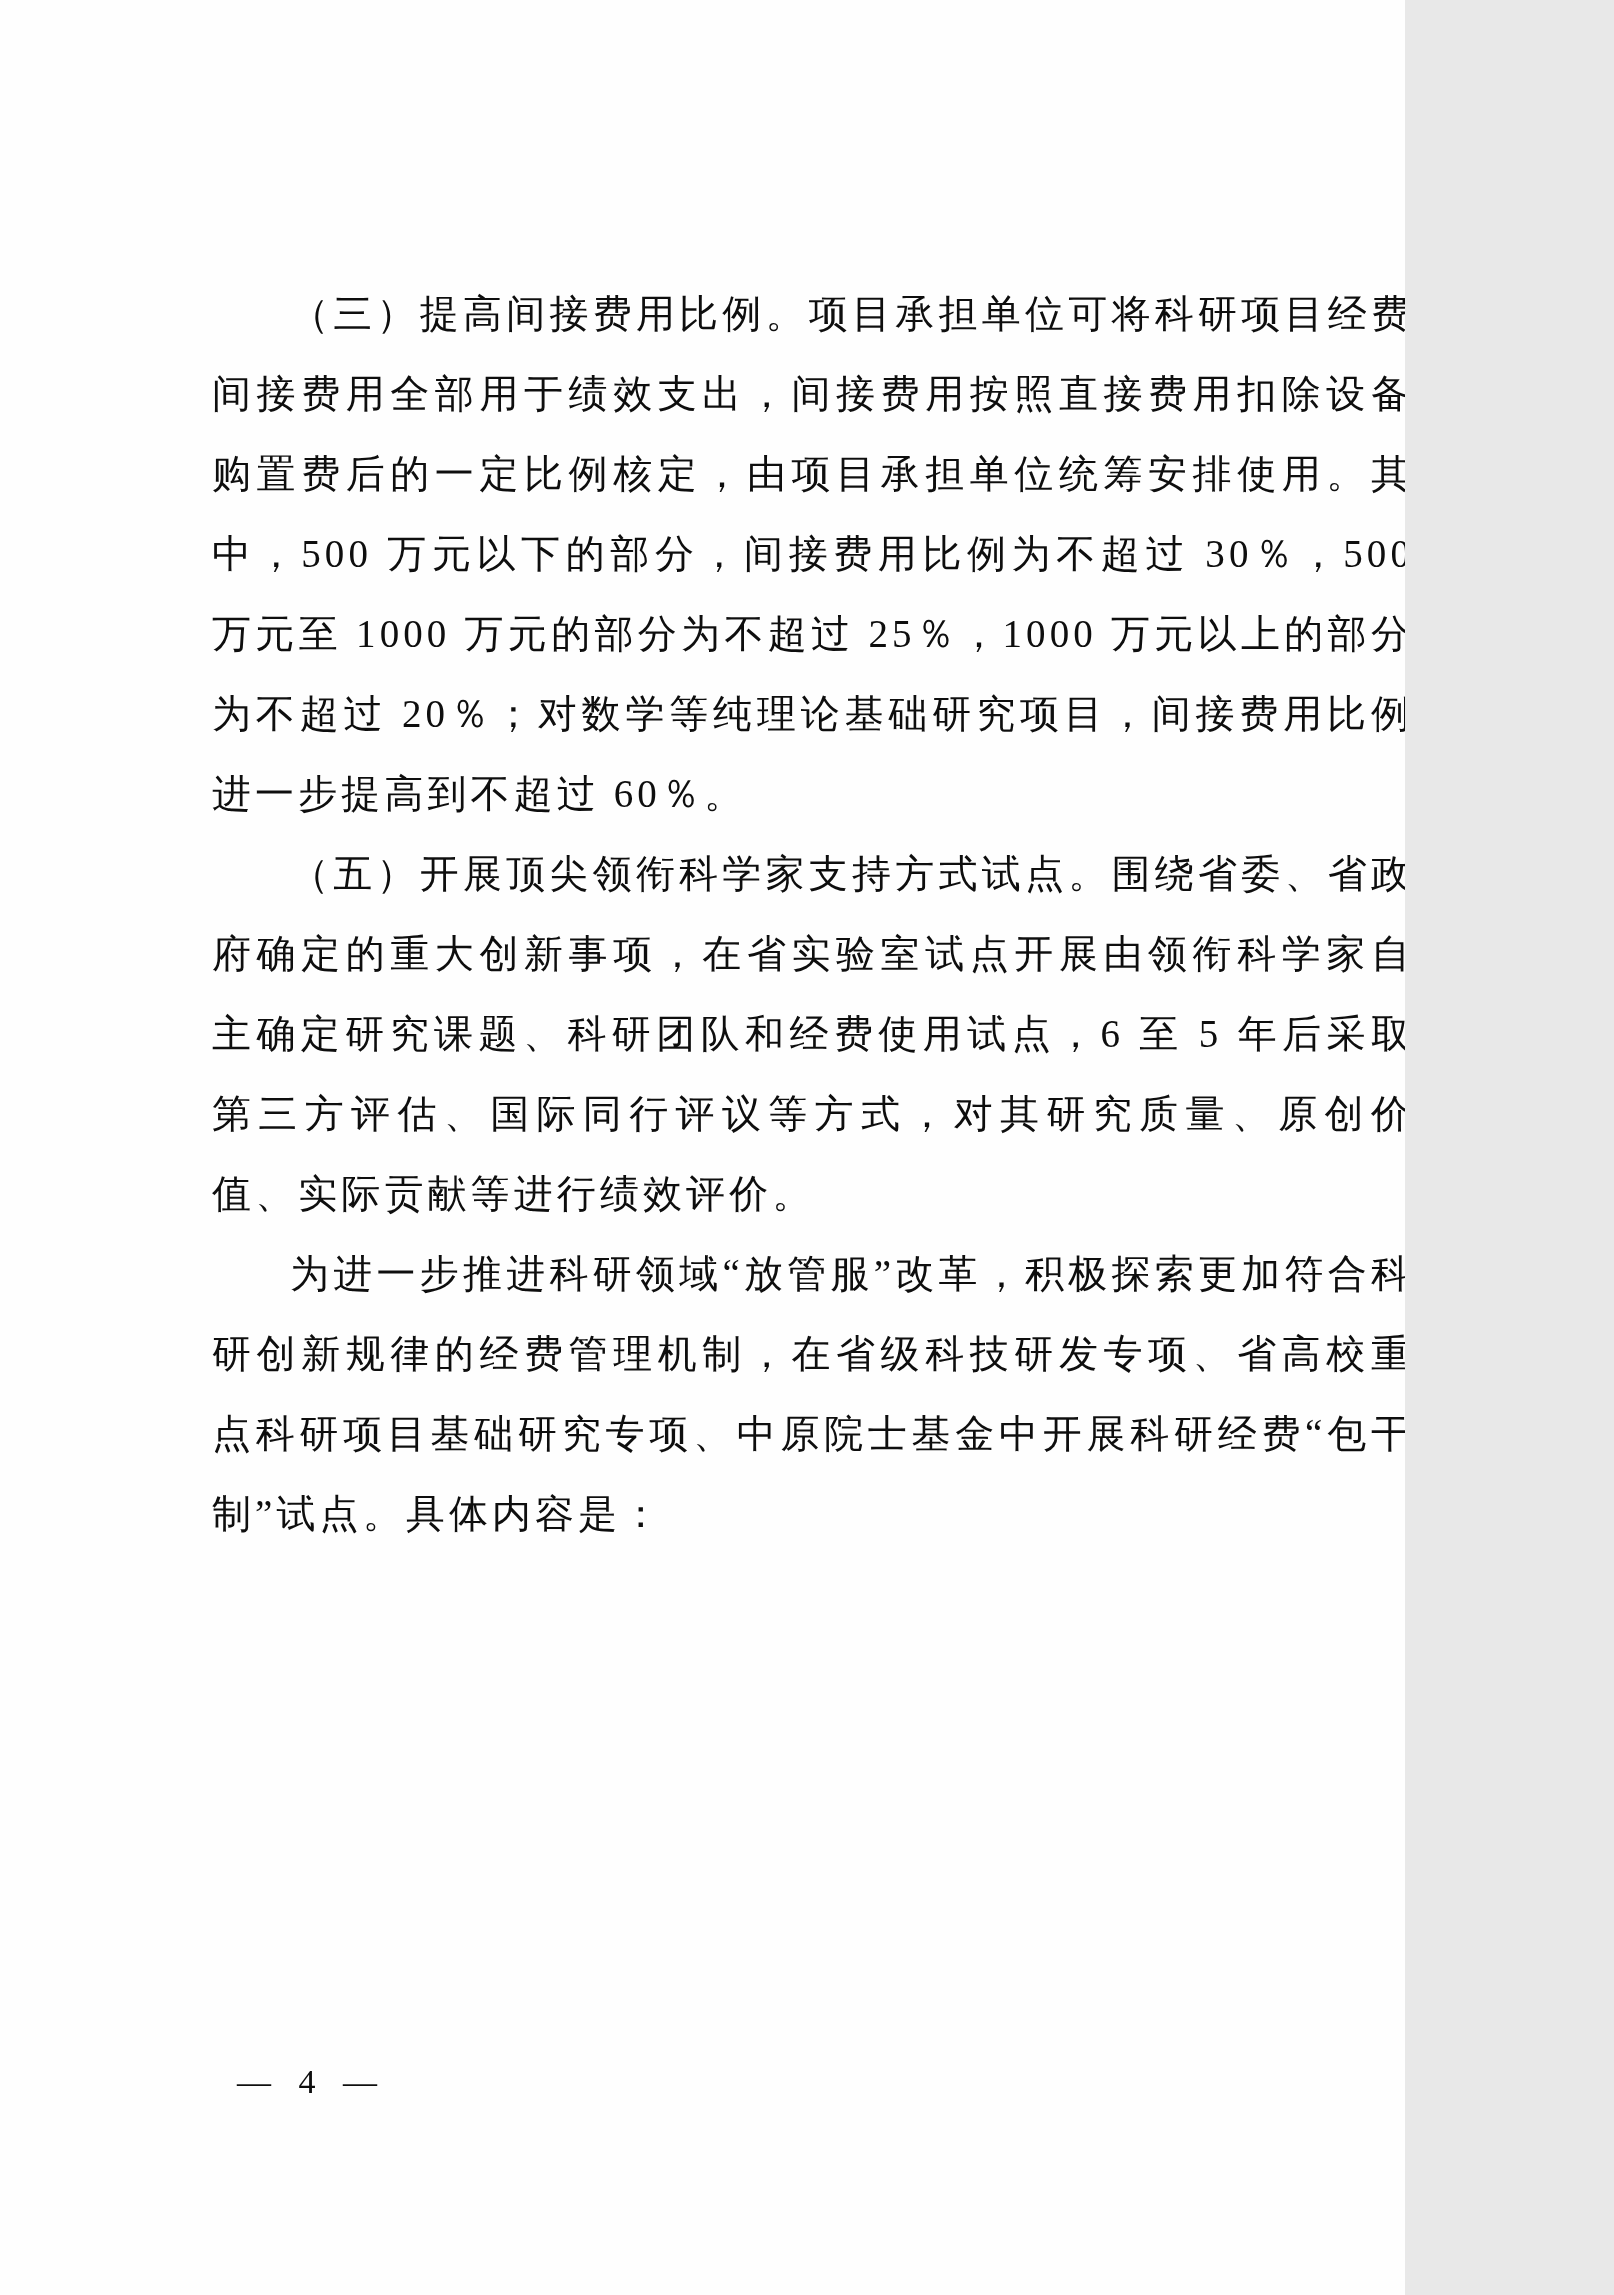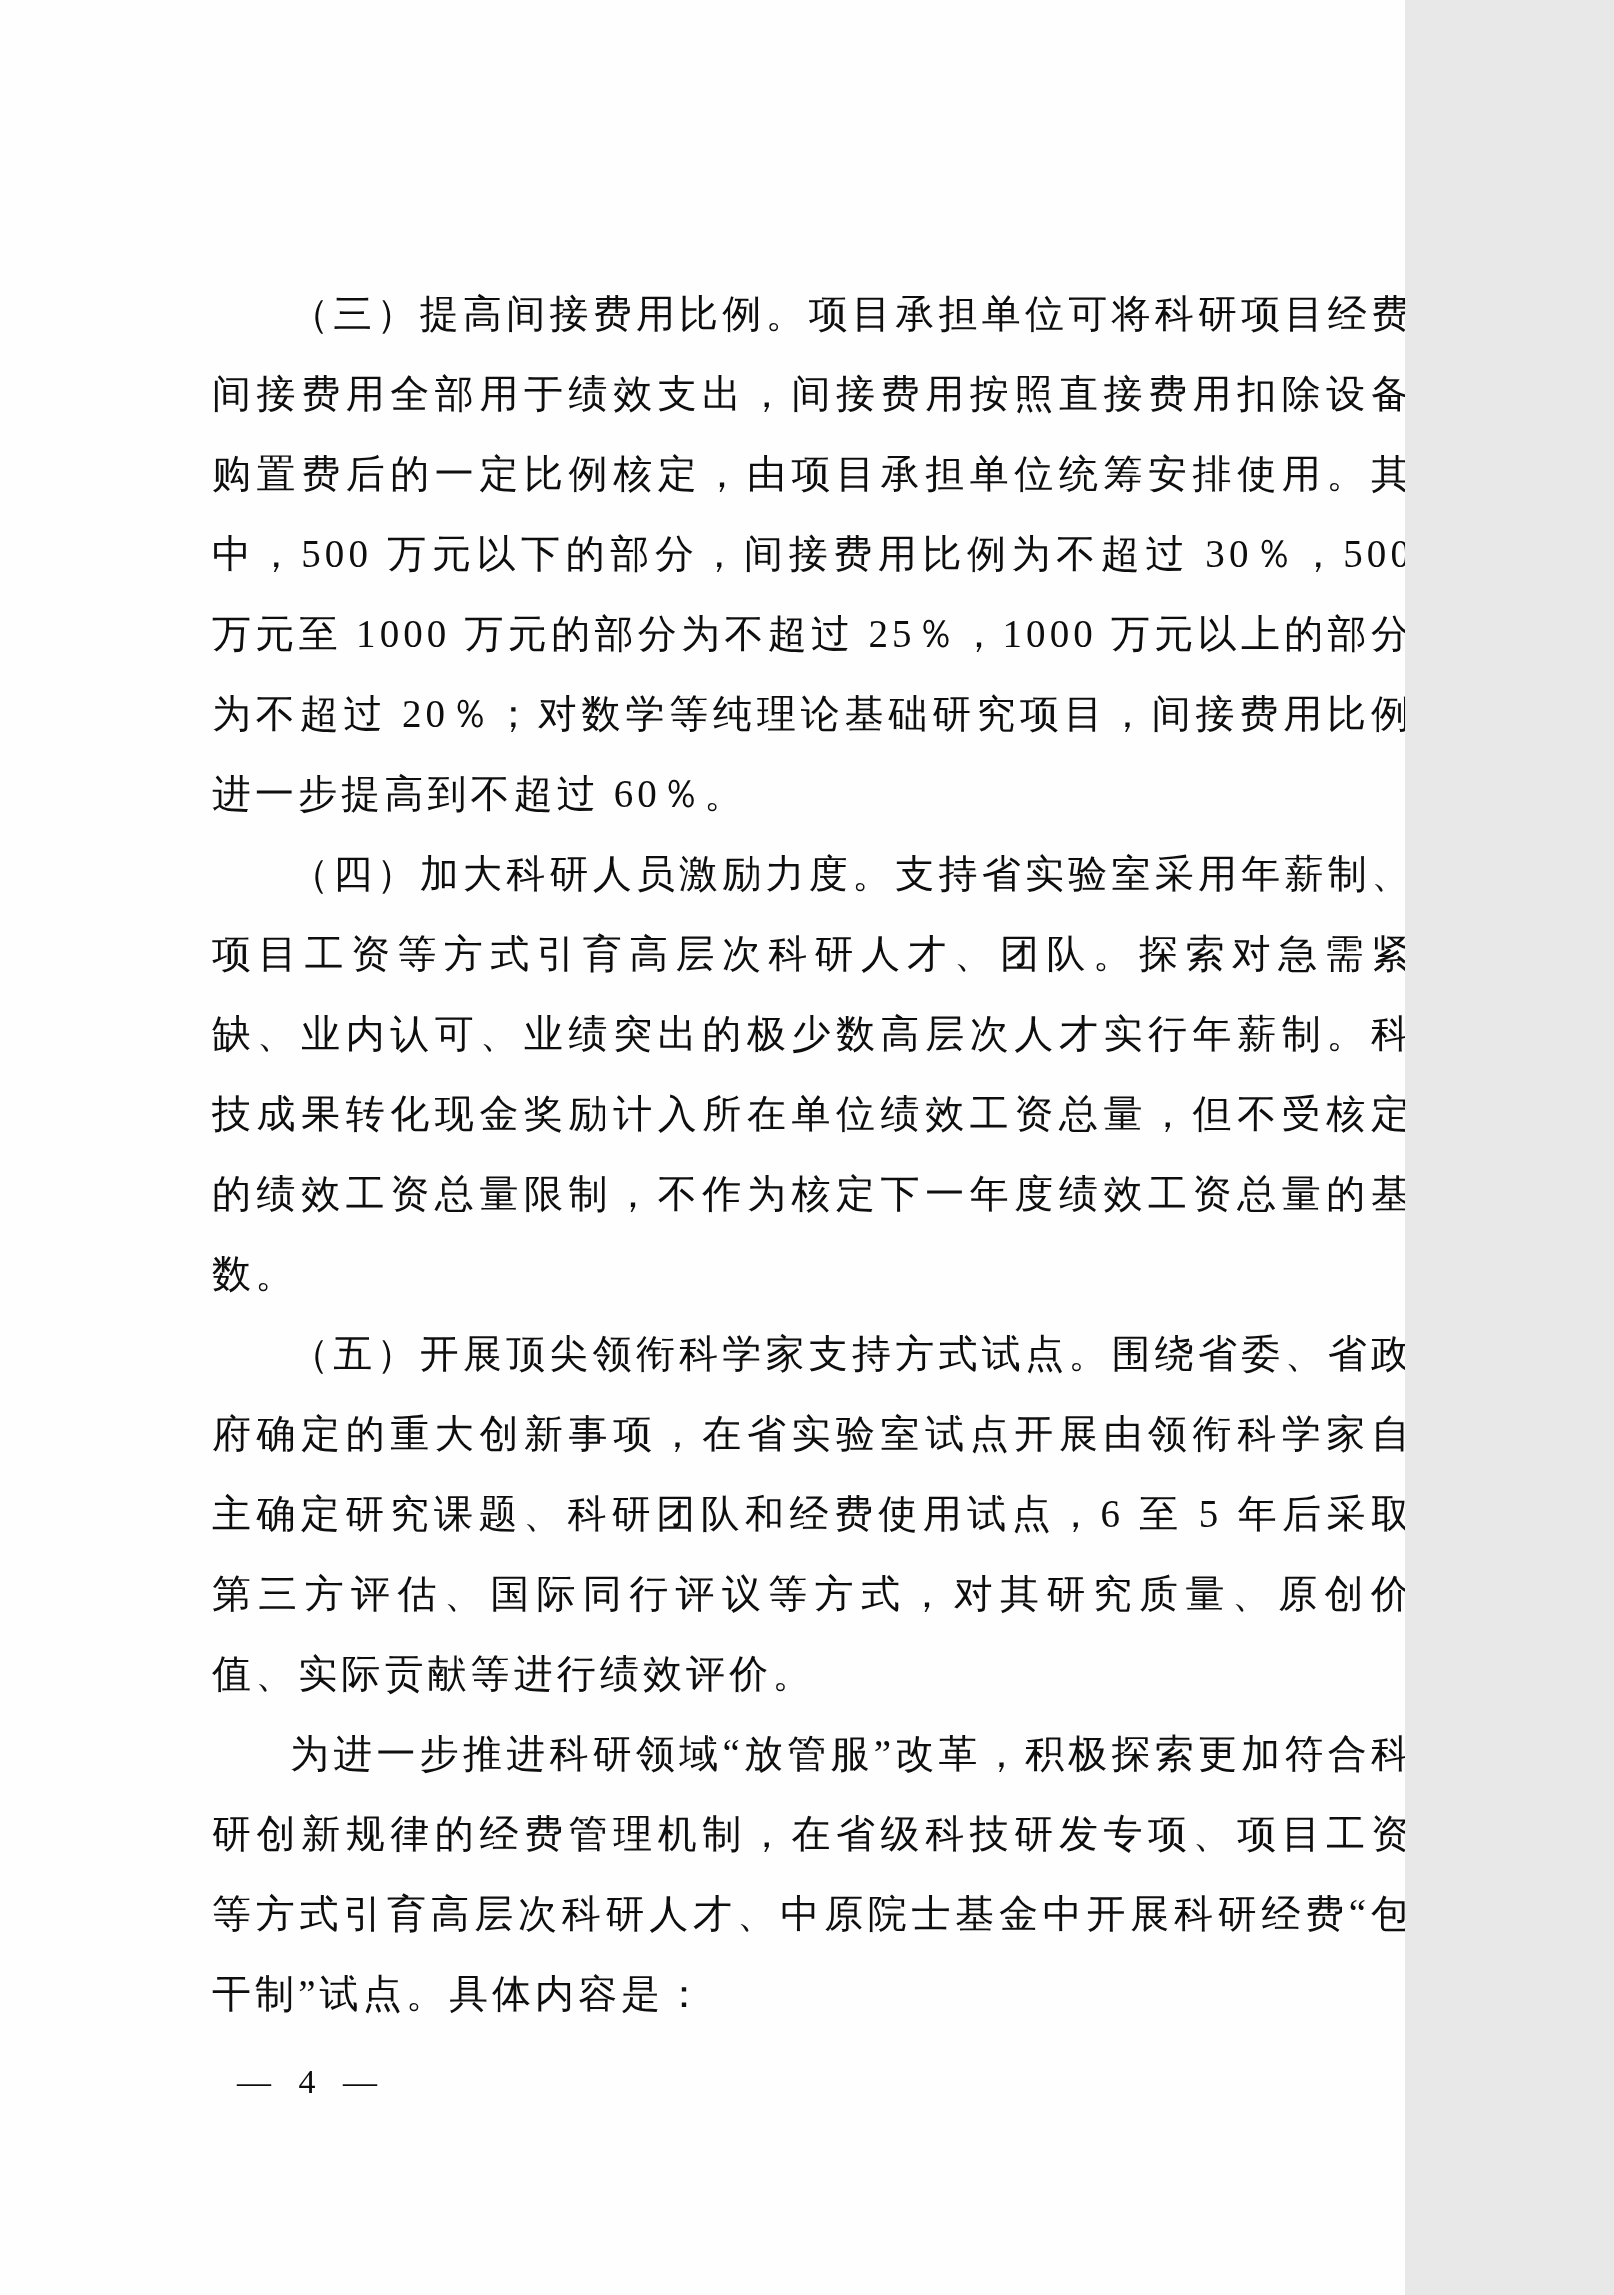--- a/index.html
+++ b/index.html
@@ -47,20 +47,19 @@
     color: #0e0e0e;
     font-family: "Liberation Serif", "DejaVu Serif", serif;
   }
 </style>
 </head>
 <body>
 
 <div class="page">
   <div class="content">
     <p>（三）提高间接费用比例。项目承担单位可将科研项目经费间接费用全部用于绩效支出，间接费用按照直接费用扣除设备购置费后的一定比例核定，由项目承担单位统筹安排使用。其中，500 万元以下的部分，间接费用比例为不超过 30％，500 万元至 1000 万元的部分为不超过 25％，1000 万元以上的部分为不超过 20％；对数学等纯理论基础研究项目，间接费用比例进一步提高到不超过 60％。</p>
-    <p>（四）加大科研人员激励力度。支持省实验室采用年薪制、项目工资等方式引育高层次科研人才、团队。探索对急需紧缺、业内认可、业绩突出的极少数高层次人才实行年薪制。科技成果转化现金奖励计入所在单位绩效工资总量，但不受核定的绩效工资总量限制，不作为核定下一年度绩效工资总量的基数。</p>
     <p>（五）开展顶尖领衔科学家支持方式试点。围绕省委、省政府确定的重大创新事项，在省实验室试点开展由领衔科学家自主确定研究课题、科研团队和经费使用试点，6 至 5 年后采取第三方评估、国际同行评议等方式，对其研究质量、原创价值、实际贡献等进行绩效评价。</p>
-    <p>为进一步推进科研领域“放管服”改革，积极探索更加符合科研创新规律的经费管理机制，在省级科技研发专项、项目工资等方式引育高层次科研人才、中原院士基金中开展科研经费“包干制”试点。具体内容是：</p>
+    <p>为进一步推进科研领域“放管服”改革，积极探索更加符合科研创新规律的经费管理机制，在省级科技研发专项、省高校重点科研项目基础研究专项、中原院士基金中开展科研经费“包干制”试点。具体内容是：</p>
   </div>
 
   <div class="footer">—  4  —</div>
 </div>
 
 
 </body></html>

